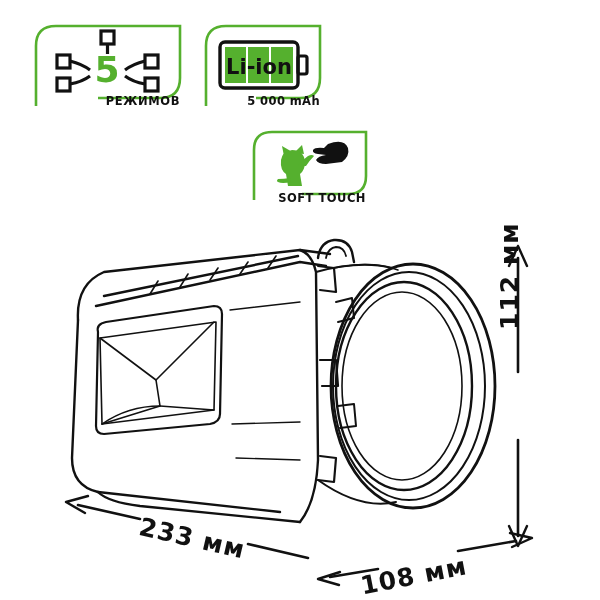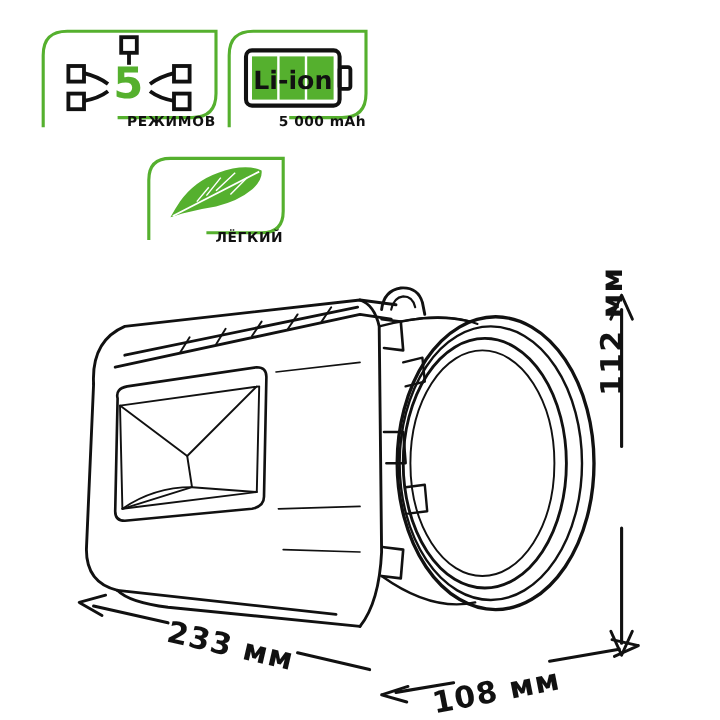--- a/index.html
+++ b/index.html
@@ -41,50 +41,54 @@
         <rect x="117" y="35" width="13" height="13" fill="none" stroke="#111" stroke-width="3.2"></rect>
         <path d="M117 41 Q105 44 97 50" stroke="#111" stroke-width="3.2" fill="none"></path>
         <rect x="117" y="58" width="13" height="13" fill="none" stroke="#111" stroke-width="3.2"></rect>
         <path d="M117 64 Q105 62 97 56" stroke="#111" stroke-width="3.2" fill="none"></path>
       </g>
       <text x="79" y="62" text-anchor="middle" font-family="DejaVu Sans, sans-serif" font-size="36" font-weight="700" fill="#55b02e">5</text>
       <text x="152" y="85" text-anchor="end" font-family="DejaVu Sans, sans-serif" font-size="11.5" font-weight="700" letter-spacing="0.6" fill="#111">РЕЖИМОВ</text>
     </svg>
   </div>
 
-  <div class="badge" style="left:183px;top:20px;width:130px;height:90px;">
+  <div class="badge" style="left:198px;top:20px;width:130px;height:90px;">
     <svg width="130" height="90" viewBox="0 0 130 90">
       <path d="M8 86 L8 26 Q8 6 28 6 L122 6 L122 58 Q122 78 102 78 L58 78" fill="none" stroke="#55b02e" stroke-width="2.6"></path>
       <g>
         <rect x="22" y="22" width="78" height="46" rx="5" ry="5" fill="none" stroke="#111" stroke-width="3.4"></rect>
         <rect x="100" y="36" width="9" height="18" rx="2" ry="2" fill="none" stroke="#111" stroke-width="3.2"></rect>
         <rect x="27" y="27" width="21" height="36" fill="#55b02e"></rect>
         <rect x="50" y="27" width="21" height="36" fill="#55b02e"></rect>
         <rect x="73" y="27" width="22" height="36" fill="#55b02e"></rect>
       </g>
       <text x="61" y="54" text-anchor="middle" font-family="DejaVu Sans, sans-serif" font-size="21" font-weight="700" fill="#111">Li-ion</text>
       <text x="122" y="85" text-anchor="end" font-family="DejaVu Sans, sans-serif" font-size="11.5" font-weight="700" letter-spacing="0.4" fill="#111">5 000 mAh</text>
     </svg>
   </div>
 
 
 
-  <div class="badge" style="left:118px;top:126px;width:126px;height:80px;">
+
+  <div class="badge" style="left:248px;top:126px;width:126px;height:80px;">
     <svg width="126" height="80" viewBox="0 0 126 80">
       <path d="M6 74 L6 24 Q6 6 24 6 L118 6 L118 50 Q118 68 100 68 L54 68" fill="none" stroke="#55b02e" stroke-width="2.6"></path>
       <g>
-        <path d="M100 16 Q86 10 64 18 Q44 25 32 42 Q28 48 24 55 L34 52
-                 Q48 48 62 46 Q80 42 92 32 Q101 24 100 16 Z" fill="#55b02e"></path>
-        <path d="M98 17 L26 54" stroke="#ffffff" stroke-width="1.6" fill="none"></path>
-        <path d="M78 18 L62 33 M66 22 L54 37 M88 22 L74 36 M56 30 L46 42" stroke="#ffffff" stroke-width="1.2" fill="none"></path>
+        <path d="M34 20 L36 30 L46 27 Z" fill="#55b02e"></path>
+        <path d="M54 19 L56 28 L46 27 Z" fill="#55b02e"></path>
+        <path d="M44 24 Q56 24 57 36 Q57 44 52 48 L54 60 L40 60 L38 48
+                 Q32 44 33 34 Q34 26 44 24 Z" fill="#55b02e"></path>
+        <path d="M50 40 Q54 34 60 30 Q64 28 66 30 Q62 34 58 40 Z" fill="#55b02e"></path>
+        <path d="M43 56 Q34 58 30 56 Q28 55 30 53 Q36 53 42 52 Z" fill="#55b02e"></path>
+        <path d="M80 18 Q96 12 100 22 Q102 30 94 36 L78 38
+                 Q70 38 68 34 Q70 30 78 29 L70 28 Q64 27 65 24 Q67 21 76 22 Z" fill="#111"></path>
       </g>
-      <text x="118" y="76" text-anchor="end" font-family="DejaVu Sans, sans-serif" font-size="11.5" font-weight="700" letter-spacing="0.5" fill="#111">ЛЁГКИЙ</text>
+      <text x="118" y="76" text-anchor="end" font-family="DejaVu Sans, sans-serif" font-size="11.5" font-weight="700" letter-spacing="0.5" fill="#111">SOFT TOUCH</text>
     </svg>
   </div>
-
 
 
   <svg class="abs" style="left:0;top:210px;" width="600" height="340" viewBox="0 0 600 340">
     <g fill="none" stroke="#111" stroke-width="2.4" stroke-linejoin="round" stroke-linecap="round">
 
       <path d="M78 110 Q76 74 104 62 L300 40 L330 44"></path>
 
       <path d="M96 96 L300 52 L326 56"></path>
       <path d="M104 86 L298 46"></path>
 

